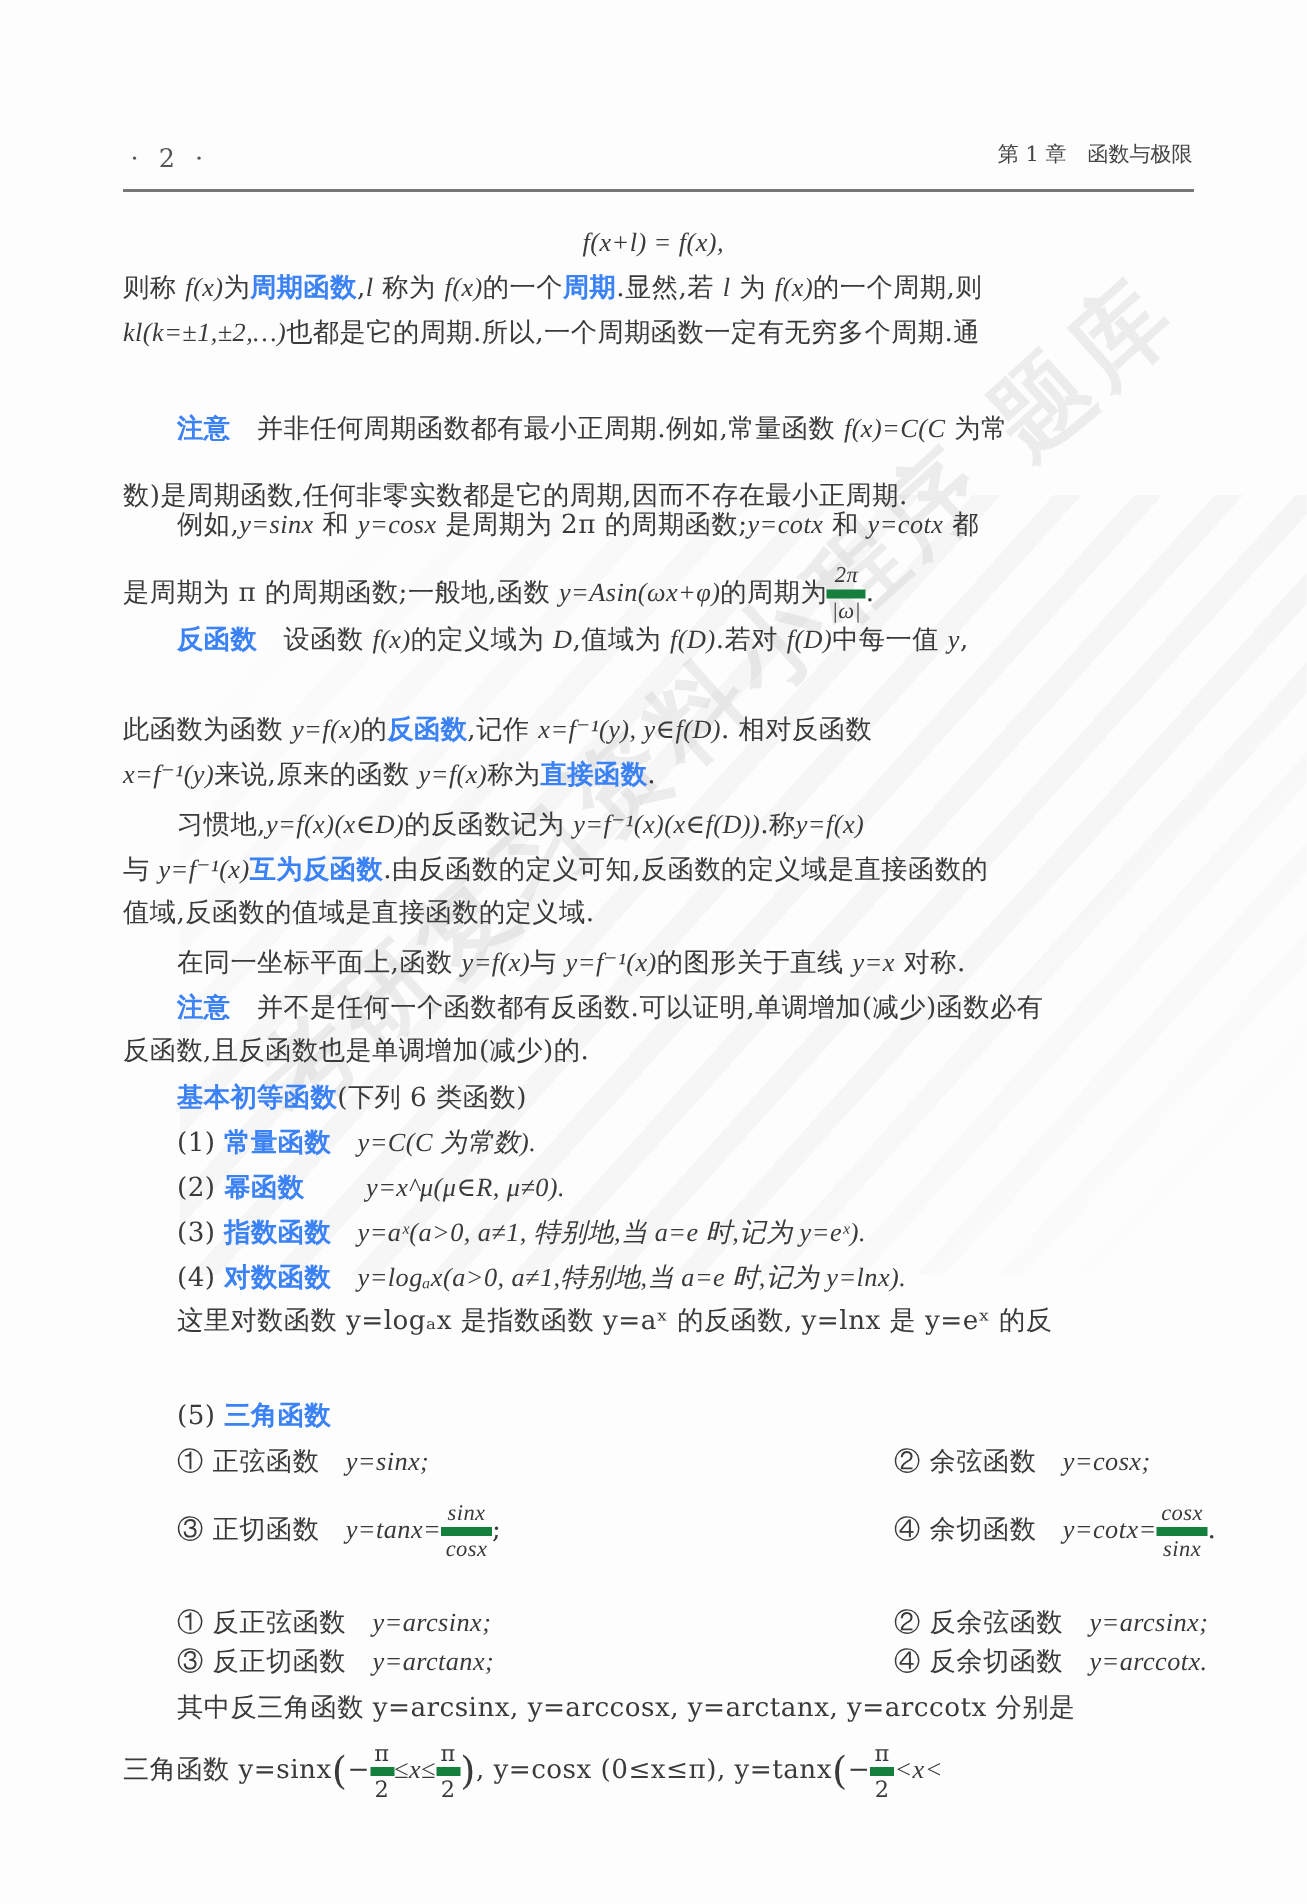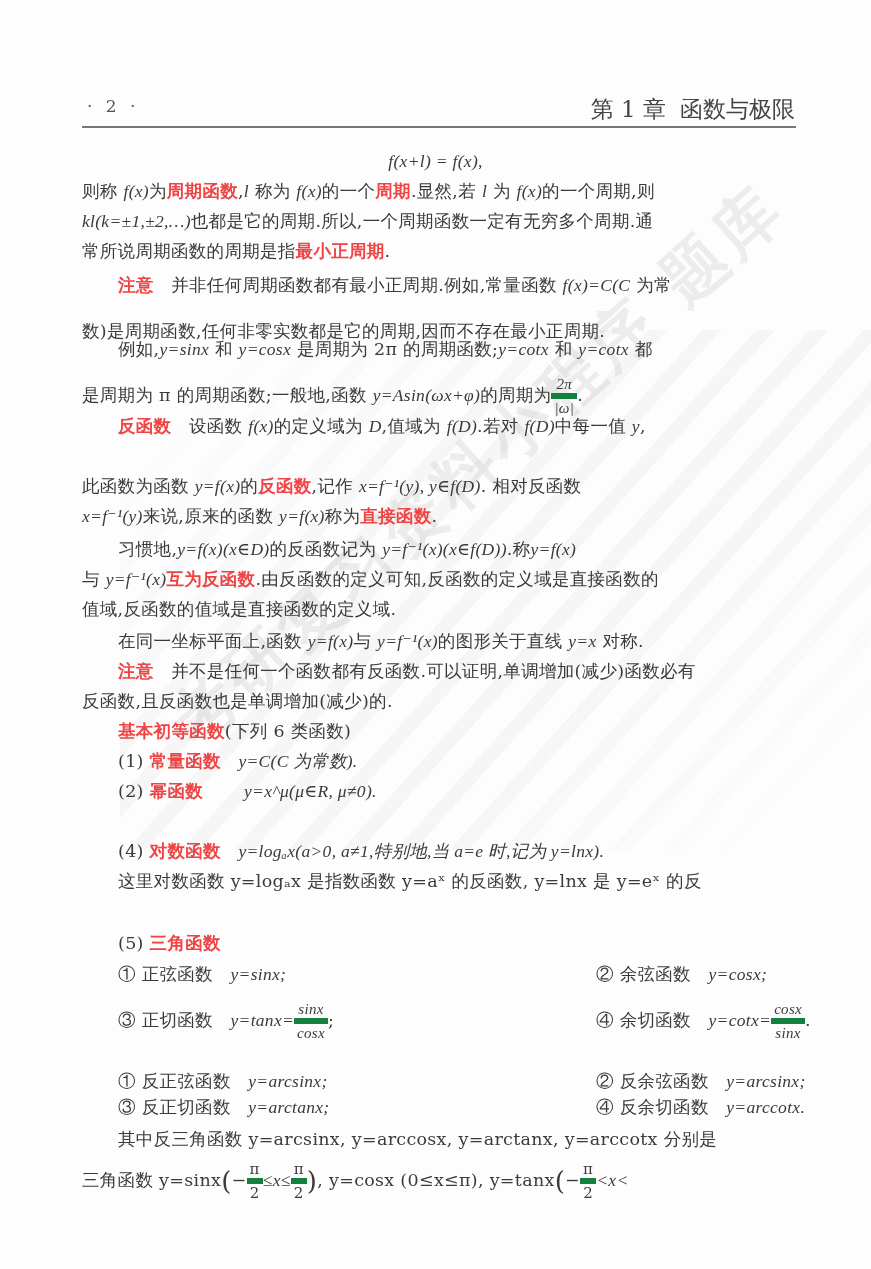--- a/index.html
+++ b/index.html
@@ -3,27 +3,27 @@
   <meta charset="utf-8">
   <style>
     html, body { margin: 0; padding: 0; }
     body {
       width: 871px; height: 1269px; background: #fdfdfd; position: relative; overflow: hidden;
       font-family: "DejaVu Serif", "Liberation Serif", serif; color: #3a3a3a;
     }
     .page { position: absolute; left: 0; top: 0; width: 871px; height: 1269px; }
     .header { position: absolute; left: 82px; top: 94px; width: 713px; height: 30px; }
     .pagenum { position: absolute; left: 5px; top: 2px; font-size: 17px; color: #555; letter-spacing: 4px; }
-    .chapter { position: absolute; right: 0; top: 0; font-size: 23px; color: #444; }
+    .chapter { position: absolute; right: 0; top: 0; font-size: 14px; color: #444; }
     .chapter span { margin-left: 14px; }
     .rule { position: absolute; left: 82px; top: 126px; width: 714px; height: 1.5px; background: #777; }
     .line { position: absolute; left: 82px; width: 716px; font-size: 17.5px; line-height: 22px; white-space: nowrap; letter-spacing: 0.3px; }
     .indent { left: 118px; }
     .center { left: 0; width: 871px; text-align: center; }
-    b, .b { font-family: Liberation Sans, sans-serif; font-weight: bold; color: #ef4444; }
+    b, .b { font-family: Liberation Sans, sans-serif; font-weight: bold; color: #3b82f6; }
     i, .m { font-style: italic; font-family: "Liberation Serif", "DejaVu Serif", serif; }
     .frac { display: inline-block; vertical-align: middle; text-align: center; font-size: 15px; line-height: 18px; }
     .frac .num { display: block; border-bottom: 6px solid #15803d; padding: 0 3px; }
     .frac .den { display: block; padding: 0 3px; }
     .col2 { position: absolute; left: 478px; }
     .watermark {
       position: absolute; left: 160px; top: 420px; width: 720px; height: 300px;
       transform: rotate(-42deg); transform-origin: center;
       font-family: "DejaVu Sans", sans-serif; font-weight: bold; font-size: 64px;
       color: rgba(120,120,120,0.13); white-space: nowrap; pointer-events: none; letter-spacing: 6px;
@@ -52,23 +52,20 @@
   </div>
   <div class="rule"></div>
 
   <div class="line center m" style="top:150px">f(x+l) = f(x),</div>
 
   <div class="line" style="top:180px">
     <span>则称 </span><i>f(x)</i><span>为</span><b>周期函数</b><span>,</span><i>l</i><span> 称为 </span><i>f(x)</i><span>的一个</span><b>周期</b><span>.显然,若 </span><i>l</i><span> 为 </span><i>f(x)</i><span>的一个周期,则</span>
   </div>
   <div class="line" style="top:210px">
     <i>kl(k=±1,±2,…)</i><span>也都是它的周期.所以,一个周期函数一定有无穷多个周期.通</span>
-  </div>
-  <div class="line" style="top:240px">
-    <span>常所说周期函数的周期是指</span><b>最小正周期</b><span>.</span>
   </div>
 
   <div class="line indent" style="top:274px">
     <b>注意</b>&nbsp;&nbsp;&nbsp;<span>并非任何周期函数都有最小正周期.例如,常量函数 </span><i>f(x)=C(C</i><span> 为常</span>
   </div>
   <div class="line" style="top:320px">数)是周期函数,任何非零实数都是它的周期,因而不存在最小正周期.</div>
 
   <div class="line indent" style="top:338px">
     <span>例如,</span><i>y=sinx</i><span> 和 </span><i>y=cosx</i><span> 是周期为 2π 的周期函数;</span><i>y=cotx</i><span> 和 </span><i>y=cotx</i><span> 都</span>
   </div>
@@ -105,20 +102,23 @@
 
   <div class="line indent" style="top:720px">
     <b>基本初等函数</b><span>(下列 6 类函数)</span>
   </div>
   <div class="line indent" style="top:750px">
     <span>(1)</span> <b>常量函数</b>&nbsp;&nbsp;&nbsp;<i>y=C(C 为常数).</i>
   </div>
   <div class="line indent" style="top:780px">
     <span>(2)</span> <b>幂函数</b>&nbsp;&nbsp;&nbsp;&nbsp;&nbsp;&nbsp;&nbsp;<i>y=x^μ(μ∈R, μ≠0).</i>
   </div>
+  <div class="line indent" style="top:810px">
+    <span>(3)</span> <b>指数函数</b>&nbsp;&nbsp;&nbsp;<i>y=aˣ(a&gt;0, a≠1, 特别地,当 a=e 时,记为 y=eˣ).</i>
+  </div>
   <div class="line indent" style="top:840px">
     <span>(4)</span> <b>对数函数</b>&nbsp;&nbsp;&nbsp;<i>y=logₐx(a&gt;0, a≠1,特别地,当 a=e 时,记为 y=lnx).</i>
   </div>
   <div class="line indent" style="top:870px">这里对数函数 y=logₐx 是指数函数 y=aˣ 的反函数, y=lnx 是 y=eˣ 的反</div>
 
   <div class="line indent" style="top:932px">
     <span>(5)</span> <b>三角函数</b>
   </div>
   <div class="line indent" style="top:963px">
     <span>①</span> <span>正弦函数</span>&nbsp;&nbsp;&nbsp;<i>y=sinx;</i>

